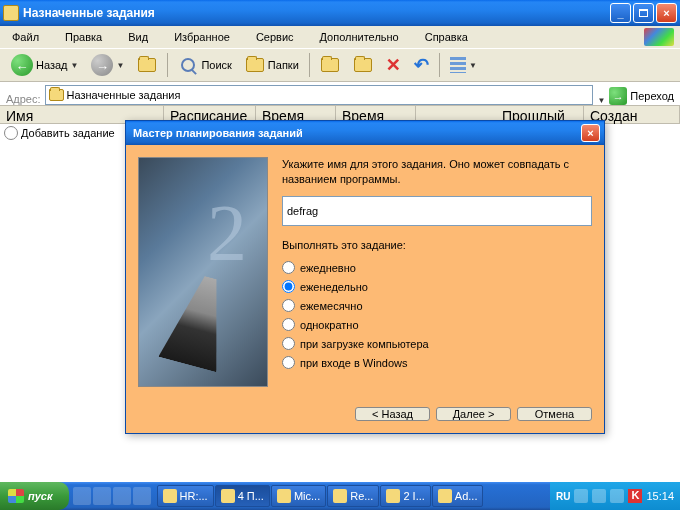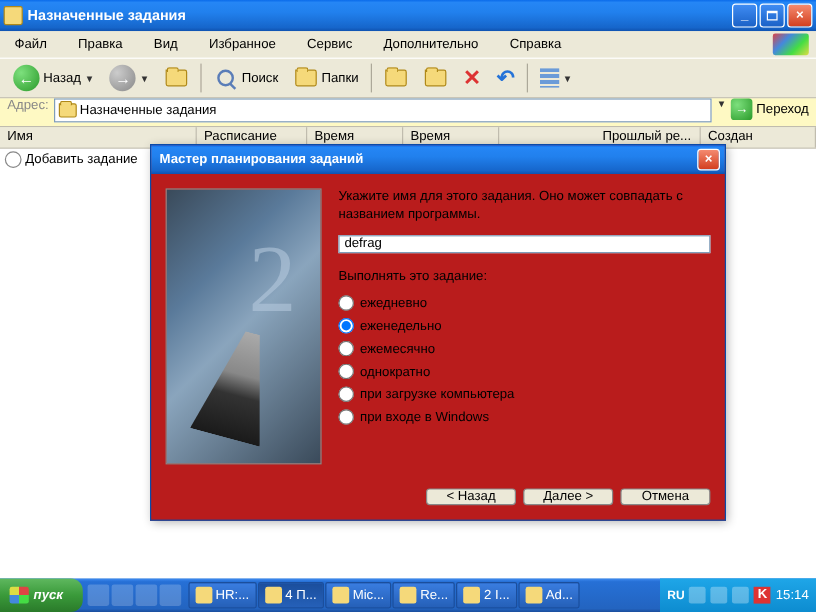--- a/index.html
+++ b/index.html
@@ -31,49 +31,49 @@
 .icn { width: 20px; height: 20px; display: flex; align-items: center; justify-content: center; }
 .mag { width: 14px; height: 14px; border: 2px solid #5a7db8; border-radius: 50%; position: relative; }
 .mag::after { content: ''; position: absolute; width: 6px; height: 2px; background: #5a7db8; bottom: -3px; right: -4px; transform: rotate(45deg); }
 .folder { width: 18px; height: 14px; background: #f5d97a; border: 1px solid #b08918; border-radius: 0 2px 2px 2px; position: relative; }
 .folder::before { content: ''; position: absolute; top: -3px; left: 0; width: 8px; height: 3px; background: #f5d97a; border: 1px solid #b08918; border-bottom: none; border-radius: 2px 2px 0 0; }
 .redx { color: #d33; font-size: 18px; font-weight: bold; }
 .undo { color: #2573d8; font-size: 18px; font-weight: bold; }
 .grid { width: 16px; height: 16px; background: repeating-linear-gradient(to bottom, #6b9bd8 0 3px, transparent 3px 5px); }
 
 
-.addrbar { height: 24px; background: #fef9c3; border-bottom: 1px solid #c0bcae; display: flex; align-items: flex-start; padding: 0 6px; font-size: 11px; gap: 4px; }
+.addrbar { height: 24px; background: #ffffff; border-bottom: 1px solid #c0bcae; display: flex; align-items: flex-end; padding: 0 6px; font-size: 11px; gap: 4px; }
 .addrbar .lbl { color: #888; }
 .addrbox { flex: 1; height: 20px; background: #fff; border: 1px solid #7f9db9; display: flex; align-items: center; padding: 0 3px; gap: 3px; }
 .addrbox .folder { width: 15px; height: 12px; }
 .gobtn { display: flex; align-items: center; gap: 3px; }
 .gobtn .goarr { width: 18px; height: 18px; background: radial-gradient(circle at 30% 30%, #7de07d, #2a9a2a); border-radius: 3px; display: flex; align-items: center; justify-content: center; color: #fff; font-size: 11px; }
 
 
-.listhdr { height: 18px; background: #ece9d8; border-bottom: 1px solid #c0bcae; display: flex; font-size: 11px; }
+.listhdr { height: 18px; background: #ece9d8; border-bottom: 1px solid #c0bcae; display: flex; font-size: 14px; }
 .listhdr .col { padding: 2px 6px; border-right: 1px solid #c0bcae; }
 .c1 { width: 164px; } .c2 { width: 92px; } .c3 { width: 80px; } .c4 { width: 80px; } .c5 { width: 80px; margin-top: 44px; } .c6 { width: 88px; } .c7 { flex: 1; }
 
 
 .content { position: absolute; top: 124px; left: 0; right: 0; bottom: 28px; background: #fff; }
 .row { display: flex; align-items: center; height: 17px; font-size: 11px; padding-left: 4px; gap: 3px; }
 .row .clock { width: 14px; height: 14px; border: 1px solid #888; border-radius: 50%; background: #fff; position: relative; }
 
 
-.dialog { position: absolute; left: 125px; top: 120px; width: 480px; background: #b91c1c; border: 1px solid #0a4aa8; box-shadow: 2px 2px 8px rgba(0,0,0,0.3); }
+.dialog { position: absolute; left: 125px; top: 120px; width: 480px; background: #fdba74; border: 1px solid #0a4aa8; box-shadow: 2px 2px 8px rgba(0,0,0,0.3); }
 .dlgtitle { height: 24px; background: linear-gradient(to bottom, #0a6bea 0%, #2586f5 8%, #2180ed 40%, #1666cb 88%, #0f52b0 100%); display: flex; align-items: center; padding: 0 4px; color: #fff; font-size: 11px; font-weight: bold; }
 .dlgtitle .title { flex: 1; padding-left: 3px; }
 .dlgclose { width: 19px; height: 18px; background: linear-gradient(to bottom, #f48a6f, #d33f1f); border: 1px solid #fff; border-radius: 3px; display: flex; align-items: center; justify-content: center; font-size: 11px; }
 .dlgbody { padding: 12px; display: flex; gap: 14px; }
 .dlgimg { width: 130px; height: 230px; background: linear-gradient(135deg, #3a4a5a 0%, #5a7a9a 30%, #8aa5bd 50%, #3a4a5a 100%); border: 1px solid #888; position: relative; overflow: hidden; }
 .dlgimg .num { position: absolute; top: 30px; right: 20px; font-size: 80px; color: rgba(180,200,220,0.6); font-family: serif; }
 .dlgimg .pen { position: absolute; bottom: 20px; left: 30px; width: 60px; height: 90px; background: linear-gradient(to top, #1a1a1a 0%, #333 40%, #888 60%, #aaa 100%); transform: rotate(15deg); clip-path: polygon(40% 0, 60% 0, 100% 100%, 0 100%); }
 .dlgfields { flex: 1; font-size: 11px; }
 .dlgfields p { margin-bottom: 8px; line-height: 1.4; }
-.namefield { width: 100%; height: 15px; border: 1px solid #7f9db9; padding: 2px 4px; font-size: 11px; margin-bottom: 12px; }
+.namefield { width: 100%; height: 30px; border: 1px solid #7f9db9; padding: 2px 4px; font-size: 11px; margin-bottom: 12px; }
 .radios { display: flex; flex-direction: column; gap: 6px; margin-top: 6px; }
 .radio { display: flex; align-items: center; gap: 5px; }
 .radio input { width: 13px; height: 13px; }
 .dlgbtns { display: flex; justify-content: flex-end; gap: 6px; padding: 8px 12px 12px; }
 .dlgbtn { min-width: 75px; height: 14px; background: #ece9d8; border: 1px solid #888; border-radius: 3px; font-size: 11px; }
 
 
 .taskbar { position: absolute; bottom: 0; left: 0; right: 0; height: 28px; background: linear-gradient(to bottom, #3f8cf3 0%, #2670d6 10%, #2364c0 90%, #1b4e9c 100%); display: flex; align-items: center; font-size: 11px; }
 .start { height: 28px; padding: 0 16px 0 8px; background: linear-gradient(to bottom, #5fb85f 0%, #3a9a3a 50%, #2a7a2a 100%); border-radius: 0 10px 10px 0; color: #fff; font-weight: bold; font-style: italic; display: flex; align-items: center; gap: 4px; }
 .start .winlogo { width: 16px; height: 14px; background: conic-gradient(#d44 0 25%, #4d4 25% 50%, #48d 50% 75%, #dd4 75% 100%); border-radius: 2px; }

